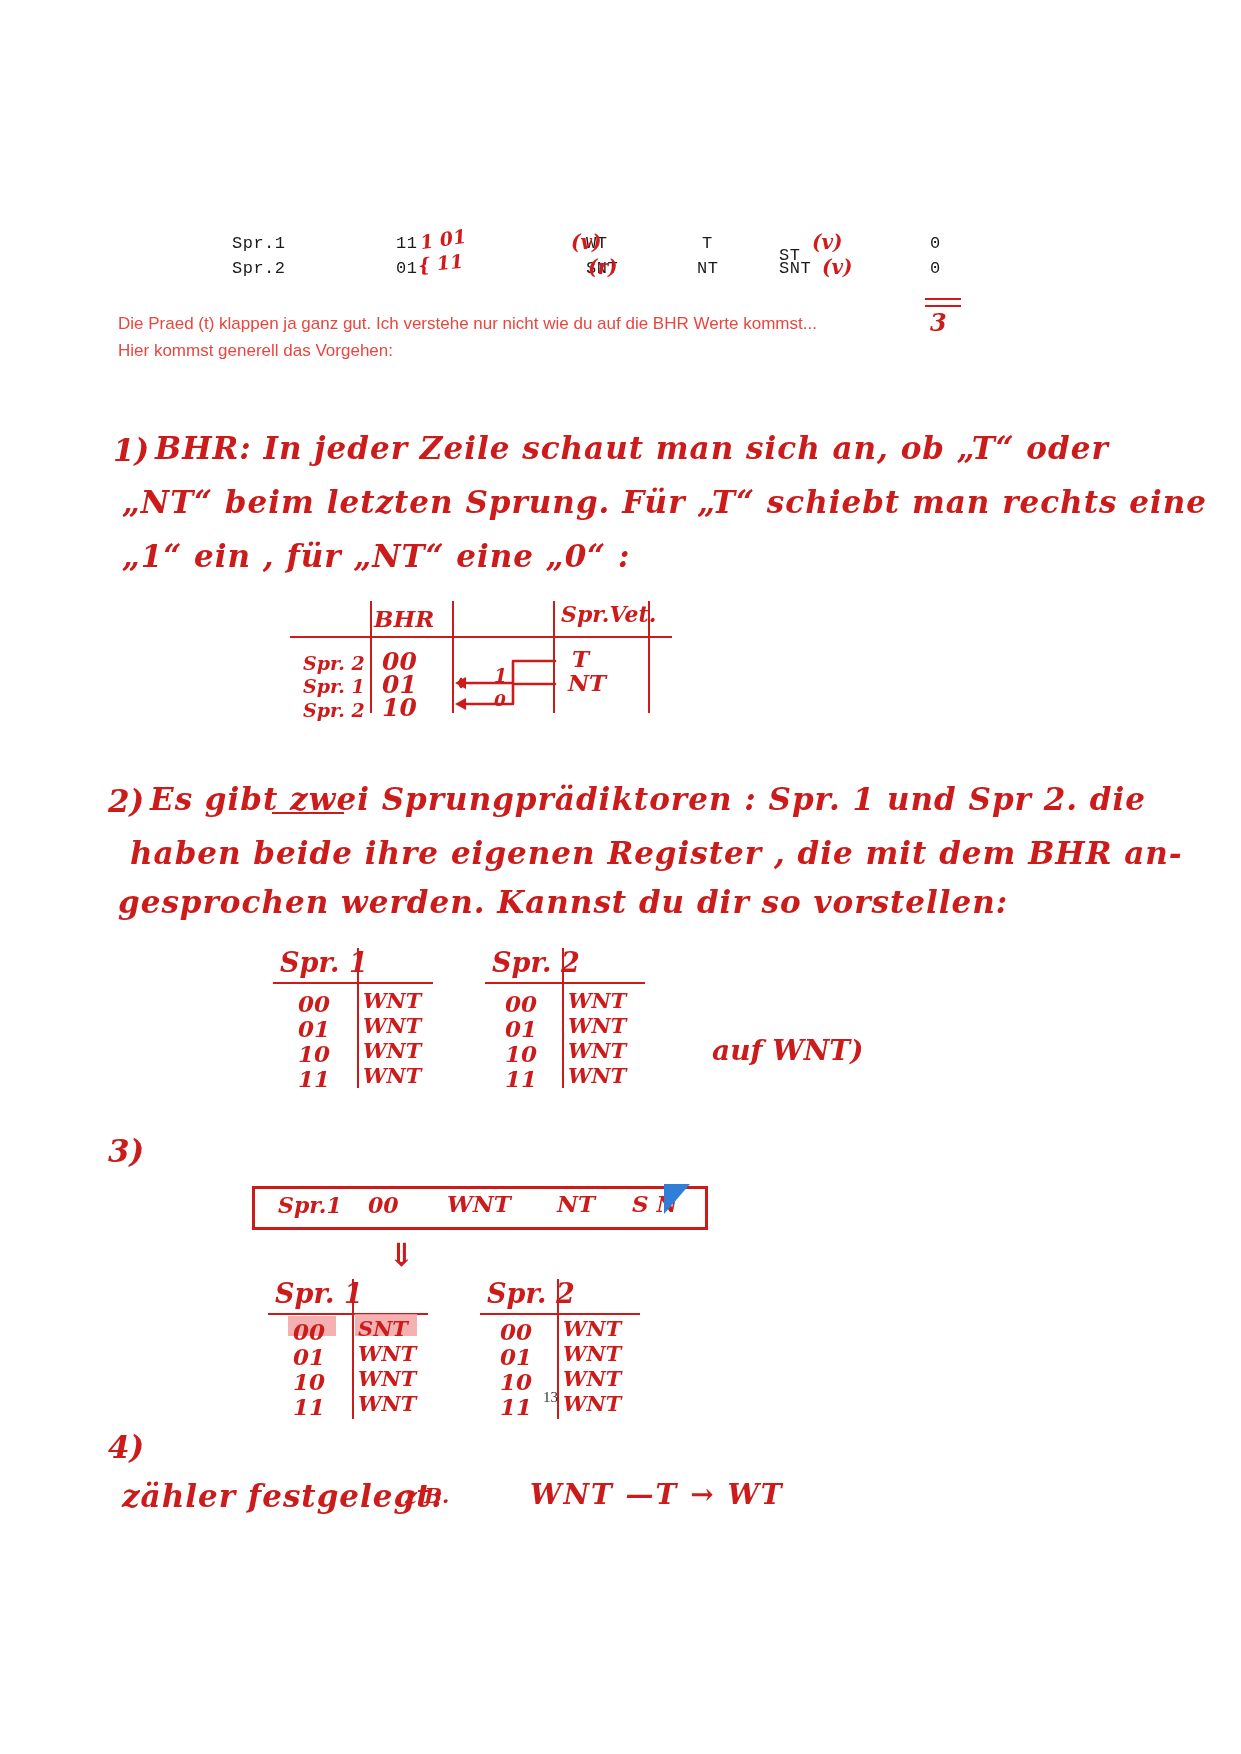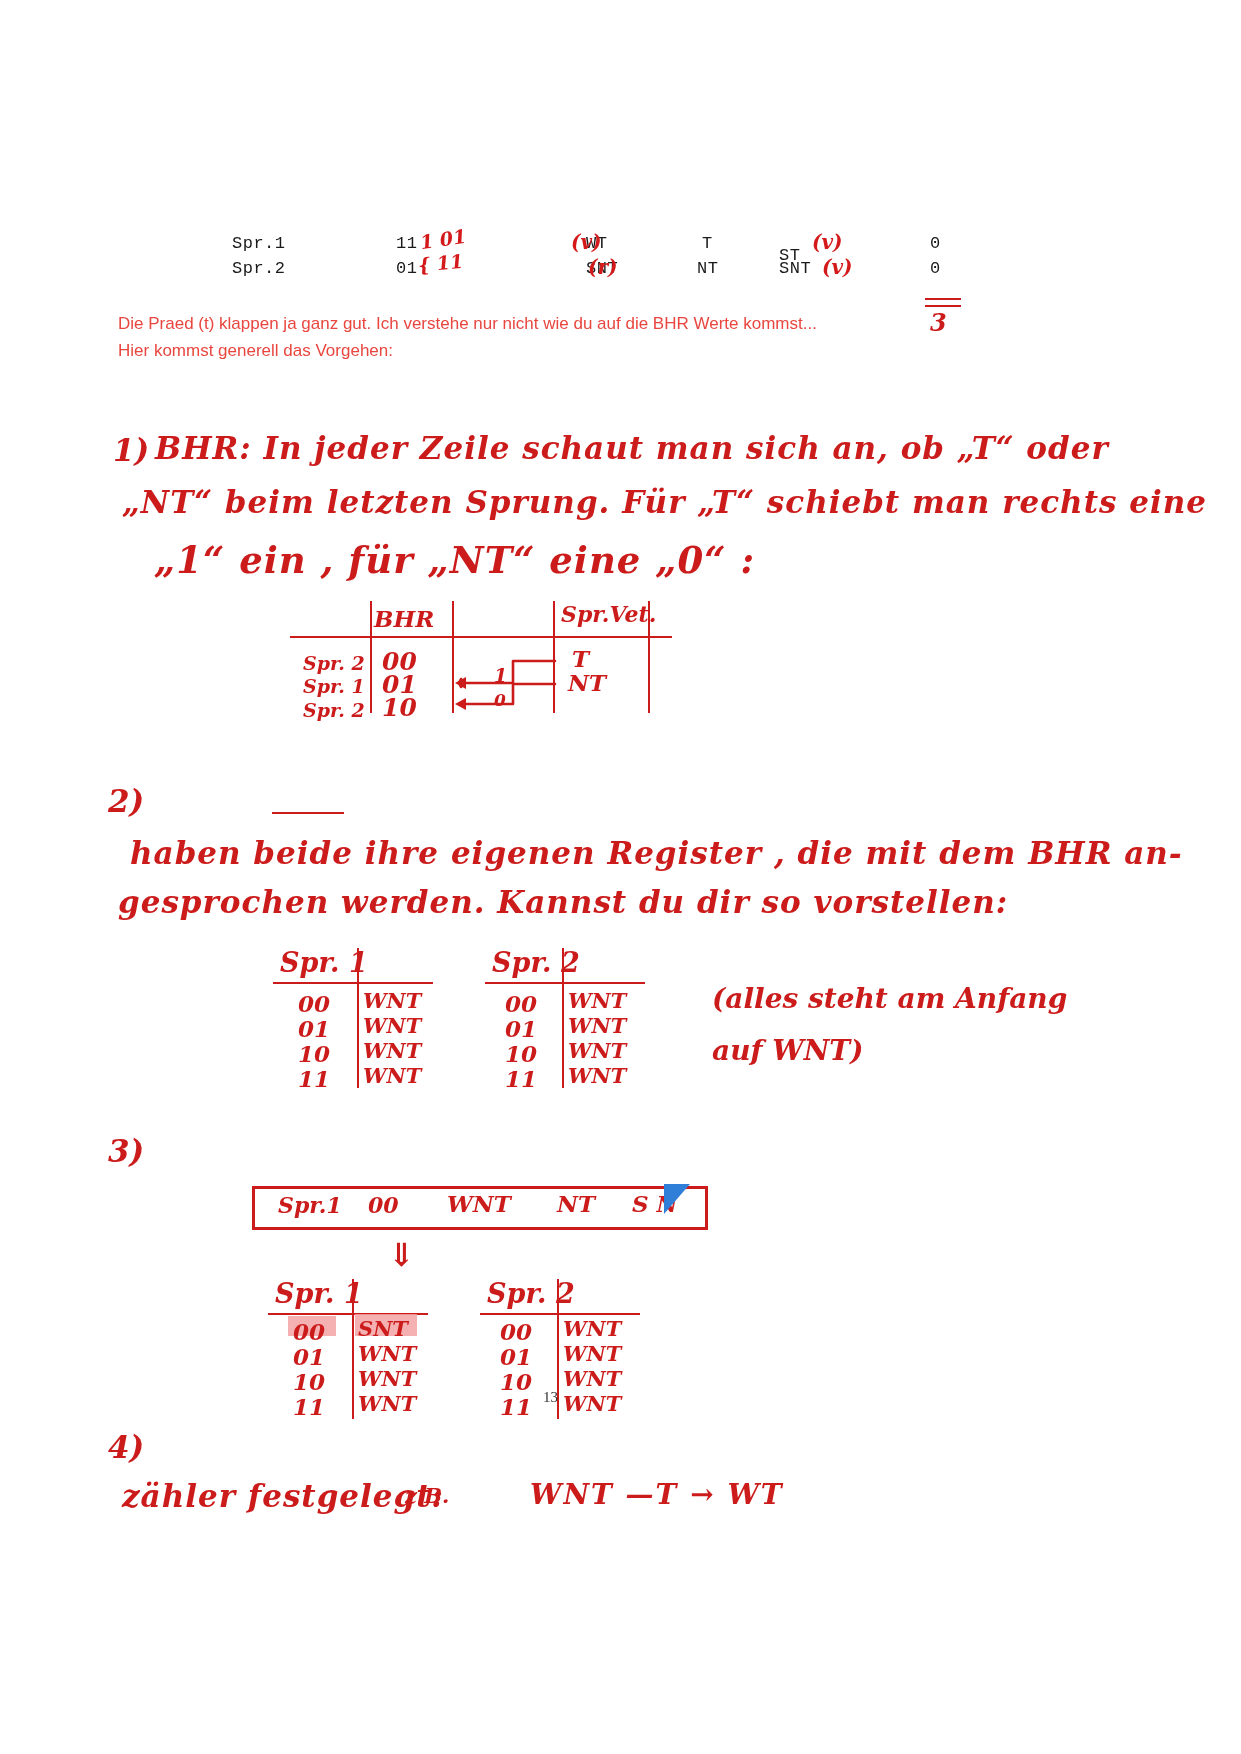--- a/index.html
+++ b/index.html
@@ -75,21 +75,21 @@
     <div class="hline" style="left:925px;top:305px;width:36px;height:2px;"></div>
     <span class="hw" style="left:930px;top:308px;font-size:24px;">3</span>
   </div>
 
   <div class="comment" style="left:118px;top:314px;">Die Praed (t) klappen ja ganz gut. Ich verstehe nur nicht wie du auf die BHR Werte kommst...</div>
   <div class="comment" style="left:118px;top:341px;">Hier kommst generell das Vorgehen:</div>
 
   <span class="hw" style="left:113px;top:432px;font-size:31px;">1)</span>
   <span class="hw" style="left:155px;top:430px;font-size:31px;letter-spacing:1px;">BHR: In jeder Zeile schaut man sich an, ob „T“ oder</span>
   <span class="hw" style="left:122px;top:484px;font-size:31px;letter-spacing:1px;">„NT“ beim letzten Sprung. Für „T“ schiebt man rechts eine</span>
-  <span class="hw" style="left:122px;top:538px;font-size:37px;letter-spacing:1px;margin-left:32px;">„1“ ein , für „NT“ eine „0“ :</span>
+  <span class="hw" style="left:122px;top:538px;font-size:31px;letter-spacing:1px;">„1“ ein , für „NT“ eine „0“ :</span>
 
   <div>
     <div class="hline" style="left:290px;top:636px;width:382px;"></div>
     <div class="vline" style="left:370px;top:601px;height:112px;"></div>
     <div class="vline" style="left:452px;top:601px;height:112px;"></div>
     <div class="vline" style="left:553px;top:601px;height:112px;"></div>
     <div class="vline" style="left:648px;top:601px;height:112px;"></div>
 
     <span class="hw" style="left:374px;top:605px;font-size:23px;">BHR</span>
     <span class="hw" style="left:561px;top:601px;font-size:22px;">Spr.Vet.</span>
@@ -112,20 +112,21 @@
     <span class="hw" style="left:494px;top:664px;font-size:19px;">1</span>
 
     <svg class="ink" style="left:455px;top:700px;" width="110" height="30">
       <polyline points="6,4 58,4 58,-16 100,-16"></polyline>
       <polygon points="0,4 11,-2 11,10" fill="#cc1b1b" stroke="none"></polygon>
     </svg>
     <span class="hw" style="left:494px;top:690px;font-size:17px;">0</span>
   </div>
 
   <span class="hw" style="left:108px;top:783px;font-size:31px;">2)</span>
+  <span class="hw" style="left:150px;top:781px;font-size:31px;letter-spacing:1px;">Es gibt  zwei  Sprungprädiktoren : Spr. 1 und Spr 2. die</span>
   <span class="hw" style="left:130px;top:835px;font-size:31px;letter-spacing:1px;">haben beide ihre eigenen Register , die mit dem BHR an-</span>
   <span class="hw" style="left:118px;top:884px;font-size:31px;letter-spacing:1px;">gesprochen werden.  Kannst du dir so vorstellen:</span>
 
   <div class="hline" style="left:272px;top:812px;width:72px;"></div>
 
   <div>
     <span class="hw" style="left:280px;top:947px;font-size:27px;">Spr. 1</span>
     <div class="hline" style="left:273px;top:982px;width:160px;"></div>
     <div class="vline" style="left:357px;top:948px;height:140px;"></div>
 
@@ -153,21 +154,20 @@
     <span class="hw" style="left:505px;top:1015px;font-size:23px;">01</span>
     <span class="hw" style="left:568px;top:1013px;font-size:21px;">WNT</span>
 
     <span class="hw" style="left:505px;top:1040px;font-size:23px;">10</span>
     <span class="hw" style="left:568px;top:1038px;font-size:21px;">WNT</span>
 
     <span class="hw" style="left:505px;top:1065px;font-size:23px;">11</span>
     <span class="hw" style="left:568px;top:1063px;font-size:21px;">WNT</span>
   </div>
 
-  <span class="hw" style="left:712px;top:982px;font-size:28px;">(alles steht am Anfang</span>
   <span class="hw" style="left:712px;top:1034px;font-size:28px;">auf WNT)</span>
 
   <span class="hw" style="left:108px;top:1133px;font-size:31px;">3)</span>
 
   <div class="box" style="left:252px;top:1186px;width:450px;height:38px;"></div>
   <span class="hw" style="left:278px;top:1192px;font-size:22px;">Spr.1</span>
   <span class="hw" style="left:368px;top:1192px;font-size:22px;">00</span>
   <span class="hw" style="left:447px;top:1190px;font-size:23px;">WNT</span>
   <span class="hw" style="left:557px;top:1190px;font-size:23px;">NT</span>
   <span class="hw" style="left:632px;top:1190px;font-size:23px;">S N</span>

